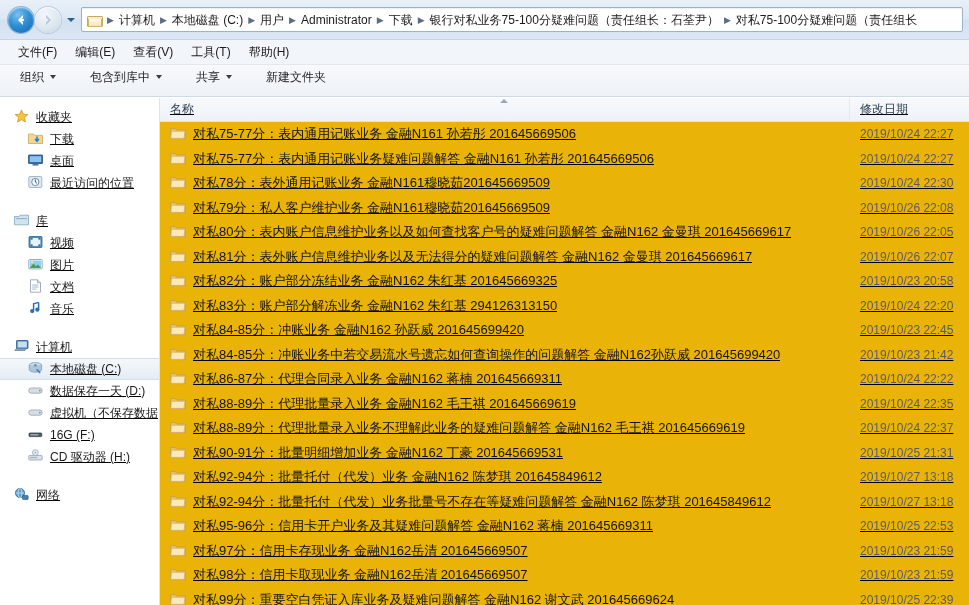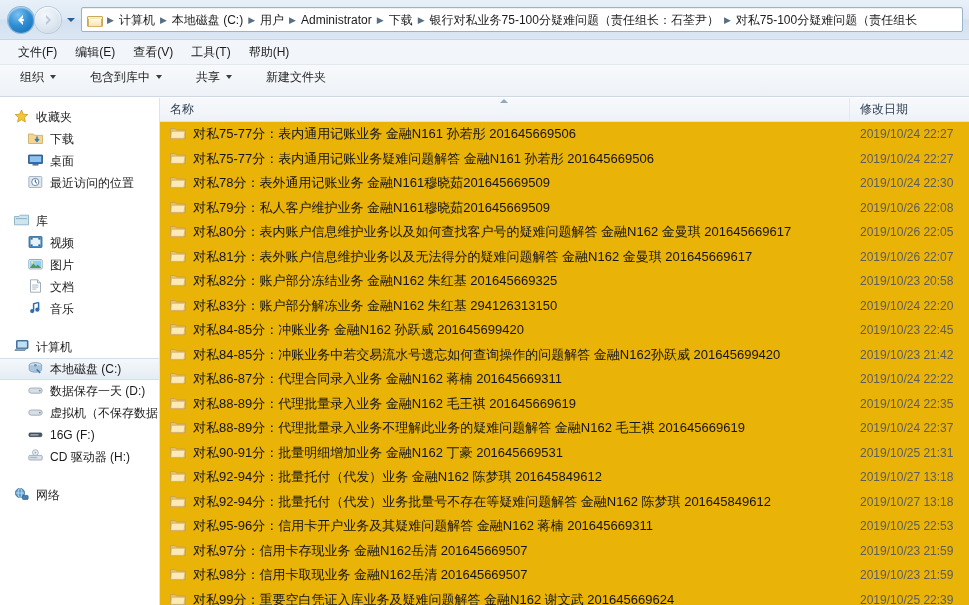--- a/index.html
+++ b/index.html
@@ -109,20 +109,21 @@
     border-left: 3.5px solid transparent; border-right: 3.5px solid transparent;
     border-top: 4px solid #3c3c3c;
     display:inline-block;
   }
 
   
   .body {
     position: absolute;
     top: 98px; left: 0; right: 0; bottom: 0;
     display: flex;
+    text-decoration: underline;
   }
   .sidebar {
     width: 160px; flex: 0 0 160px;
     background: #ffffff;
     border-right: 1px solid #dde3ea;
     padding-top: 8px;
     overflow: hidden;
   }
   .sb-group { margin-bottom: 2px; }
   .sb-row {

